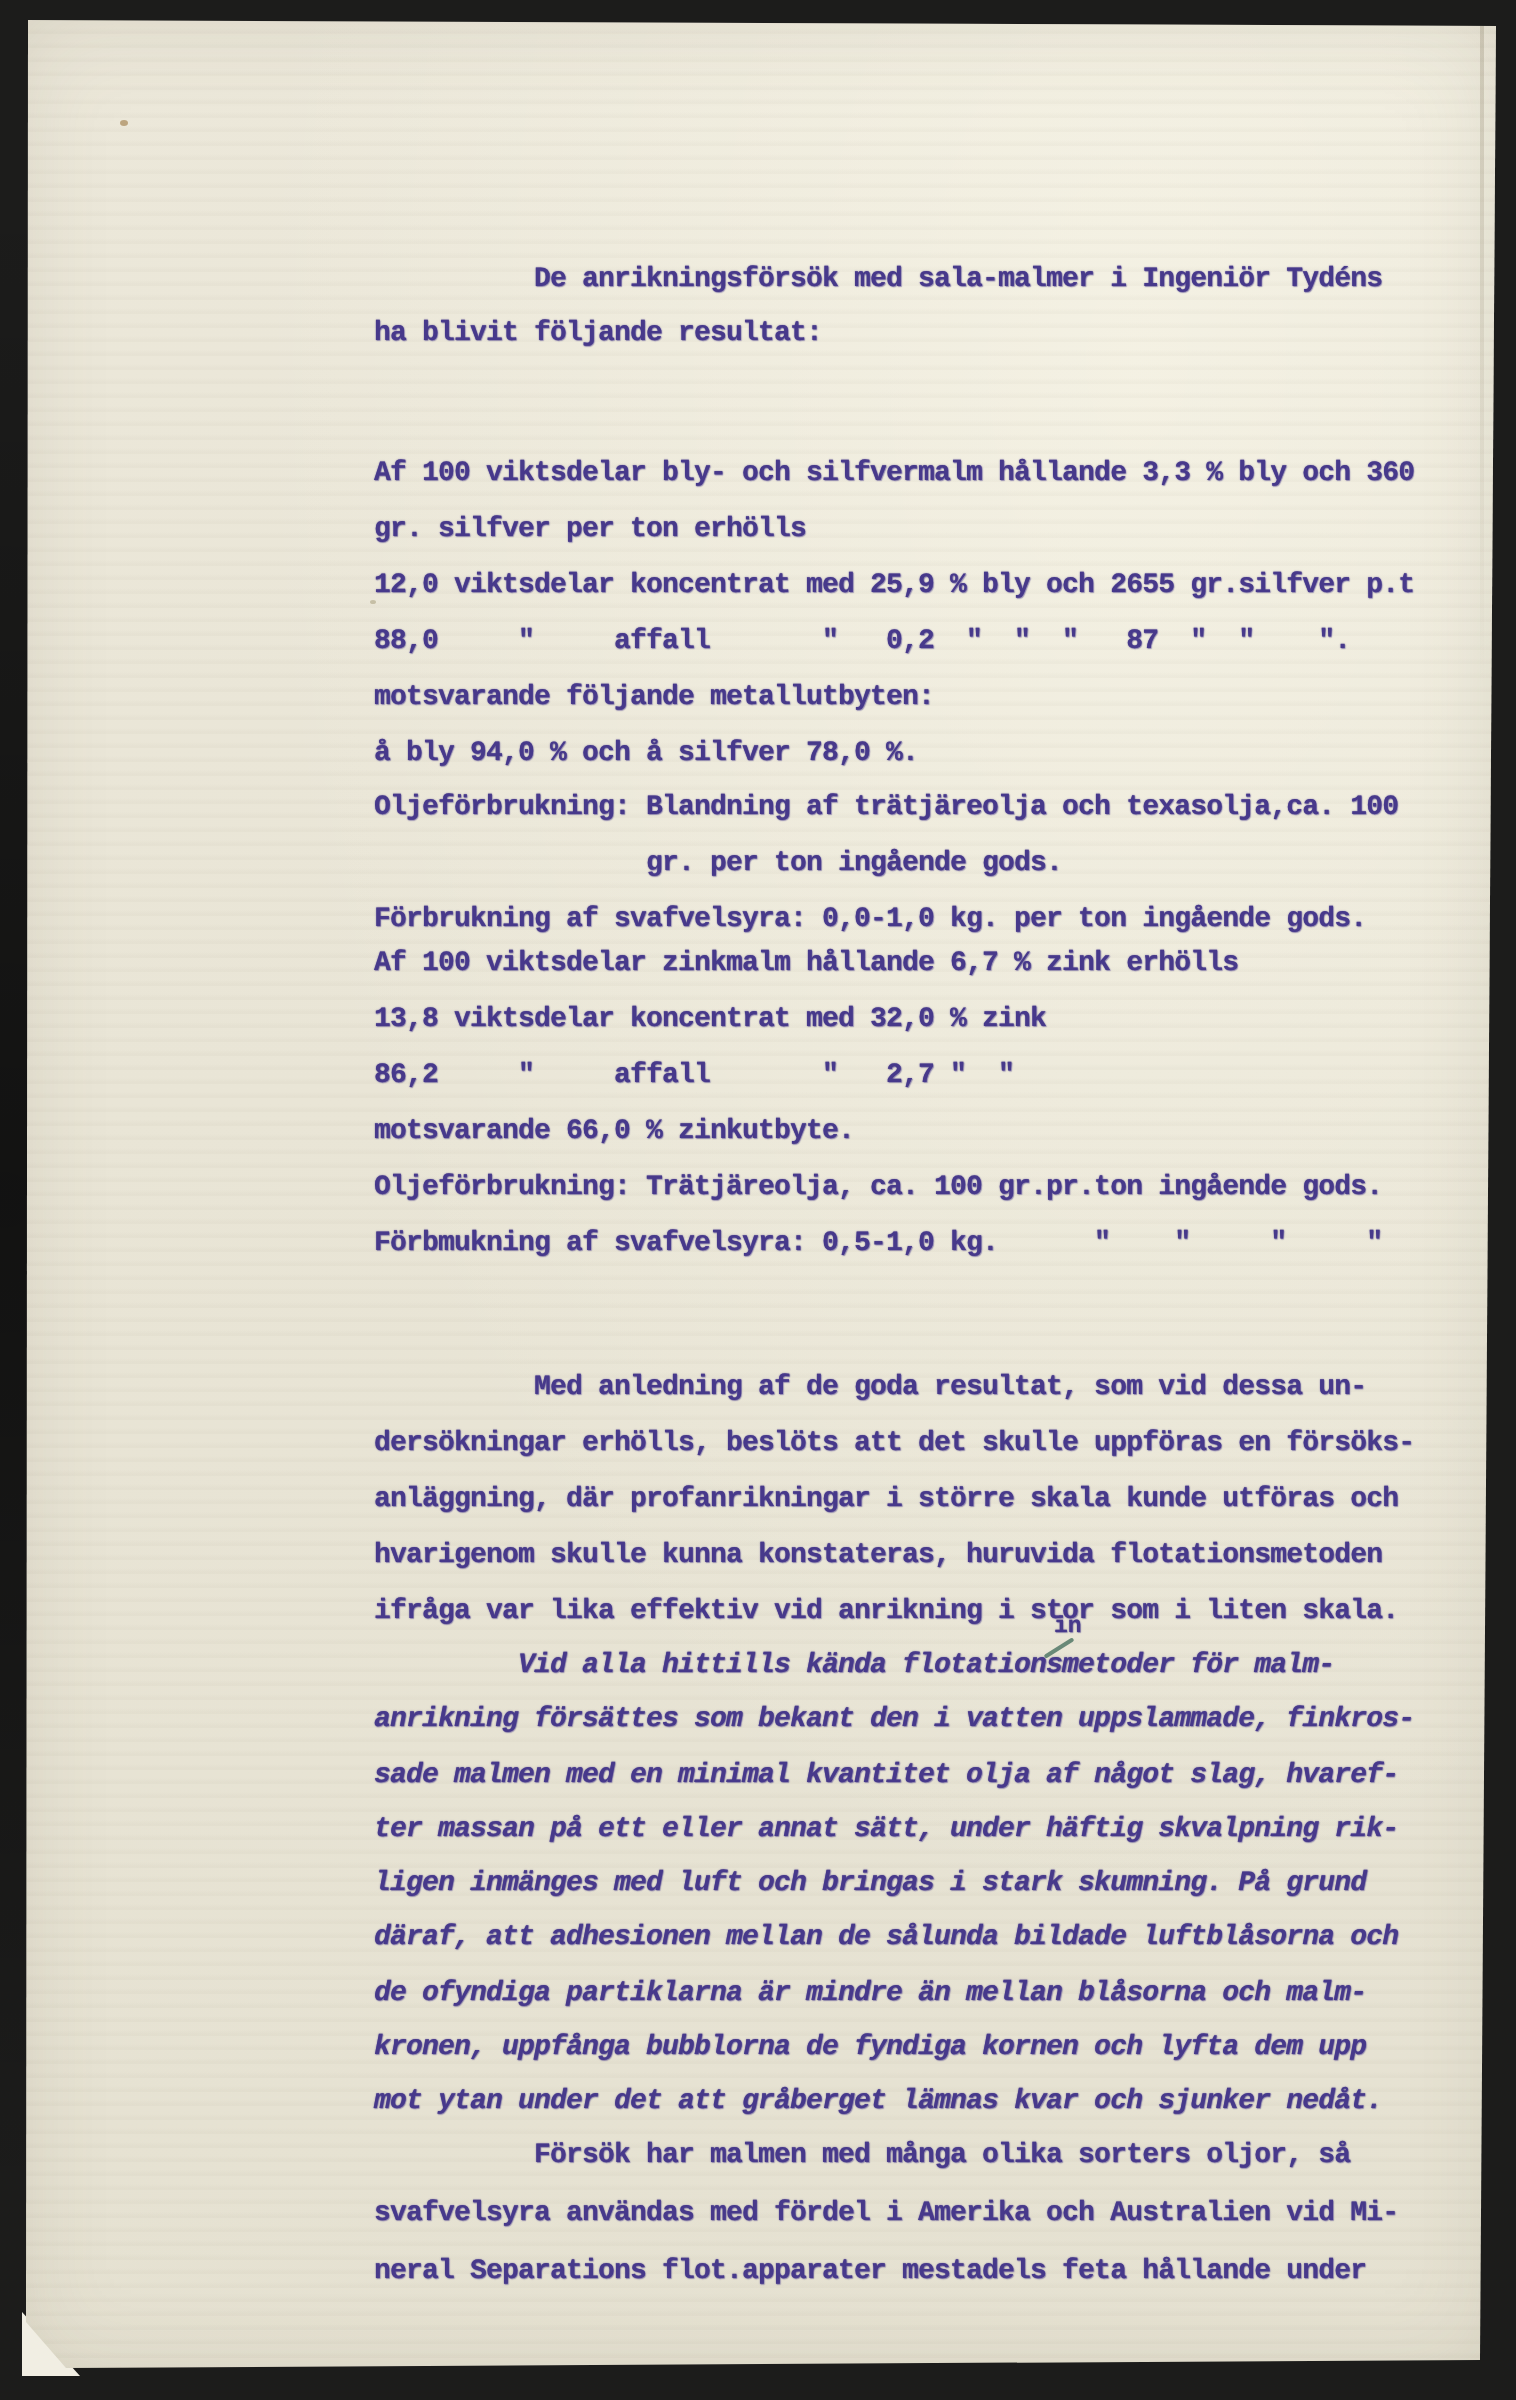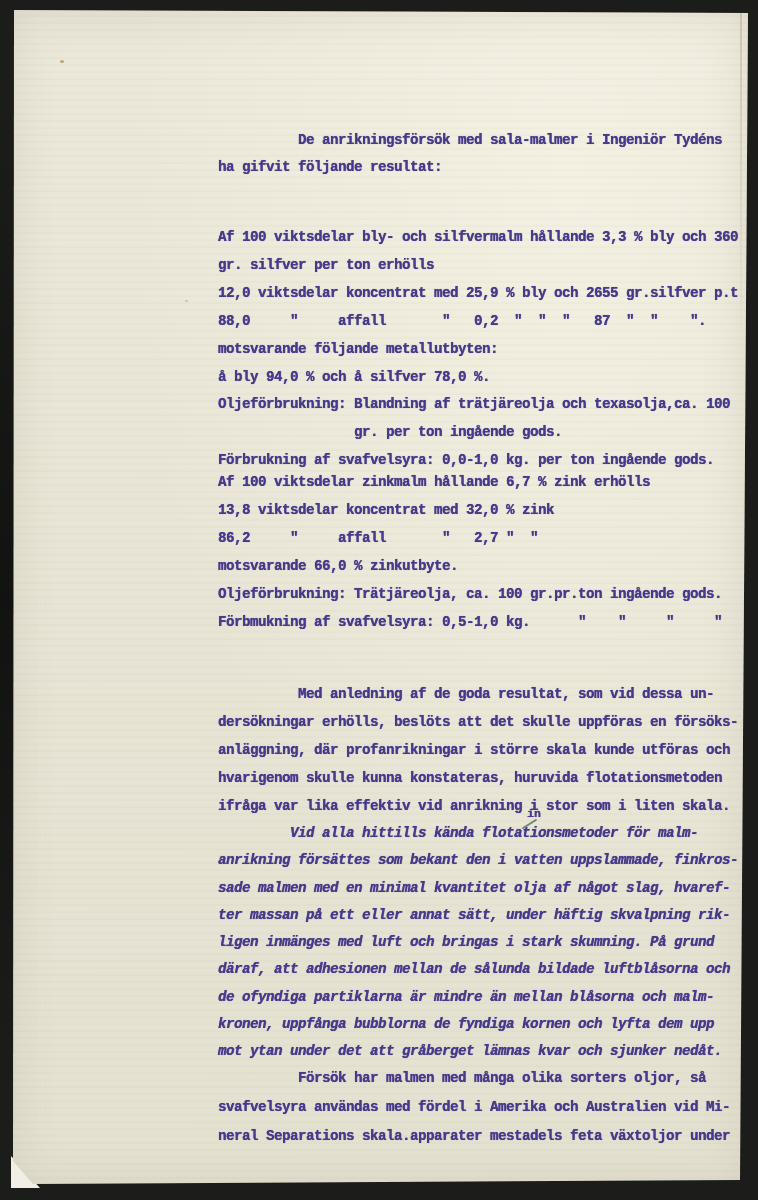--- a/index.html
+++ b/index.html
@@ -38,21 +38,21 @@
   .speck-1 { left: 60px; top: 60px;  width: 4px; height: 3px; background: #b09468; opacity: .8; }
   .speck-2 { left: 185px; top: 300px; width: 3px; height: 2px; background: #c6bfa6; }
   .text-layer {
     position: absolute; left: 187px; top: 0; width: 545px; height: 1200px;
     color: #47398b;
     font-size: 14px;
     font-weight: bold;
     letter-spacing: -0.4px;
     text-shadow: 0 0 0.7px rgba(71,57,139,0.85), 0.4px 0.4px 0.5px rgba(71,57,139,0.45);
   }
-  .block { position: absolute; left: 0; white-space: pre; margin-left: 31px; }
+  .block { position: absolute; left: 0; white-space: pre; }
   .b-0 { top: 127px;  line-height: 27px;   }
   .b-1 { top: 224px;  line-height: 27.9px; }
   .b-2 { top: 468px;  line-height: 28px;   }
   .b-3 { top: 680px;  line-height: 28px;   }
   .b-4 { top: 820px;  line-height: 27.3px; font-style: italic; }
   .b-5 { top: 1064px; line-height: 29px;   }
   .insert-note {
     position: absolute; left: 340px; top: 808px;
     font-size: 11.5px; line-height: 12px; letter-spacing: 0;
   }
@@ -67,23 +67,23 @@
 </head>
 <body>
 
 <div class="stage">
   <div class="corner-fold"></div>
   <div class="paper">
     <div class="crease"></div>
     <div class="speck speck-1"></div>
     <div class="speck speck-2"></div>
     <div class="text-layer">
-      <div class="block b-0"><div class="line">          De anrikningsförsök med sala-malmer i Ingeniör Tydéns</div><div class="line">ha gifvit följande resultat:</div></div>
+      <div class="block b-0"><div class="line">          De anrikningsförsök med sala-malmer i Ingeniör Tydéns</div><div class="line">ha blivit följande resultat:</div></div>
       <div class="block b-1"><div class="line">Af 100 viktsdelar bly- och silfvermalm hållande 3,3 % bly och 360</div><div class="line">gr. silfver per ton erhölls</div><div class="line">12,0 viktsdelar koncentrat med 25,9 % bly och 2655 gr.silfver p.t</div><div class="line">88,0     "     affall       "   0,2  "  "  "   87  "  "    ".</div><div class="line">motsvarande följande metallutbyten:</div><div class="line">å bly 94,0 % och å silfver 78,0 %.</div><div class="line">Oljeförbrukning: Blandning af trätjäreolja och texasolja,ca. 100</div><div class="line">                 gr. per ton ingående gods.</div><div class="line">Förbrukning af svafvelsyra: 0,0-1,0 kg. per ton ingående gods.</div></div>
       <div class="block b-2"><div class="line">Af 100 viktsdelar zinkmalm hållande 6,7 % zink erhölls</div><div class="line">13,8 viktsdelar koncentrat med 32,0 % zink</div><div class="line">86,2     "     affall       "   2,7 "  "</div><div class="line">motsvarande 66,0 % zinkutbyte.</div><div class="line">Oljeförbrukning: Trätjäreolja, ca. 100 gr.pr.ton ingående gods.</div><div class="line">Förbmukning af svafvelsyra: 0,5-1,0 kg.      "    "     "     "</div></div>
       <div class="block b-3"><div class="line">          Med anledning af de goda resultat, som vid dessa un-</div><div class="line">dersökningar erhölls, beslöts att det skulle uppföras en försöks-</div><div class="line">anläggning, där profanrikningar i större skala kunde utföras och</div><div class="line">hvarigenom skulle kunna konstateras, huruvida flotationsmetoden</div><div class="line">ifråga var lika effektiv vid anrikning i stor som i liten skala.</div></div>
       <div class="block b-4"><div class="line">         Vid alla hittills kända flotationsmetoder för malm-</div><div class="line">anrikning försättes som bekant den i vatten uppslammade, finkros-</div><div class="line">sade malmen med en minimal kvantitet olja af något slag, hvaref-</div><div class="line">ter massan på ett eller annat sätt, under häftig skvalpning rik-</div><div class="line">ligen inmänges med luft och bringas i stark skumning. På grund</div><div class="line">däraf, att adhesionen mellan de sålunda bildade luftblåsorna och</div><div class="line">de ofyndiga partiklarna är mindre än mellan blåsorna och malm-</div><div class="line">kronen, uppfånga bubblorna de fyndiga kornen och lyfta dem upp</div><div class="line">mot ytan under det att gråberget lämnas kvar och sjunker nedåt.</div></div>
-      <div class="block b-5"><div class="line">          Försök har malmen med många olika sorters oljor, så</div><div class="line">svafvelsyra användas med fördel i Amerika och Australien vid Mi-</div><div class="line">neral Separations skala.apparater mestadels feta växtoljor under</div></div>
+      <div class="block b-5"><div class="line">          Försök har malmen med många olika sorters oljor, så</div><div class="line">svafvelsyra användas med fördel i Amerika och Australien vid Mi-</div><div class="line">neral Separations flot.apparater mestadels feta hållande under</div></div>
       <span class="insert-note">in</span>
       <div class="insert-mark"></div>
     </div>
   </div>
 </div>
 
 </body></html>

